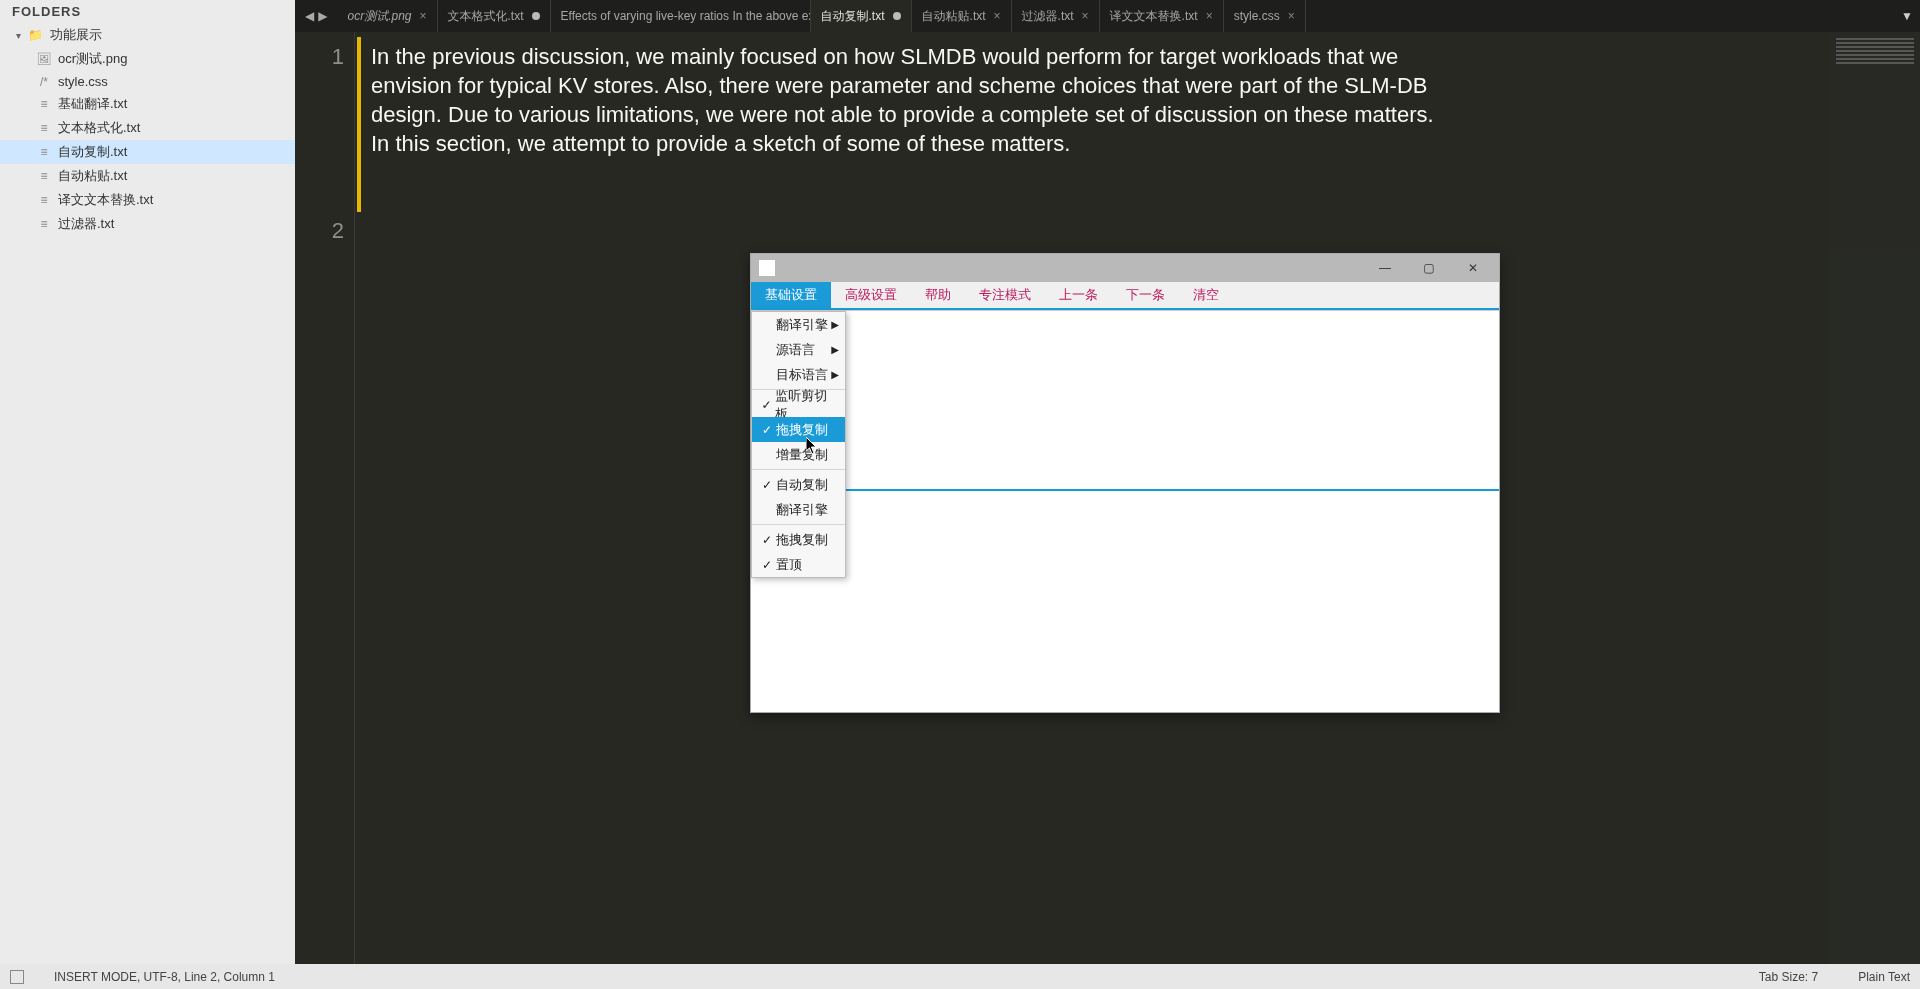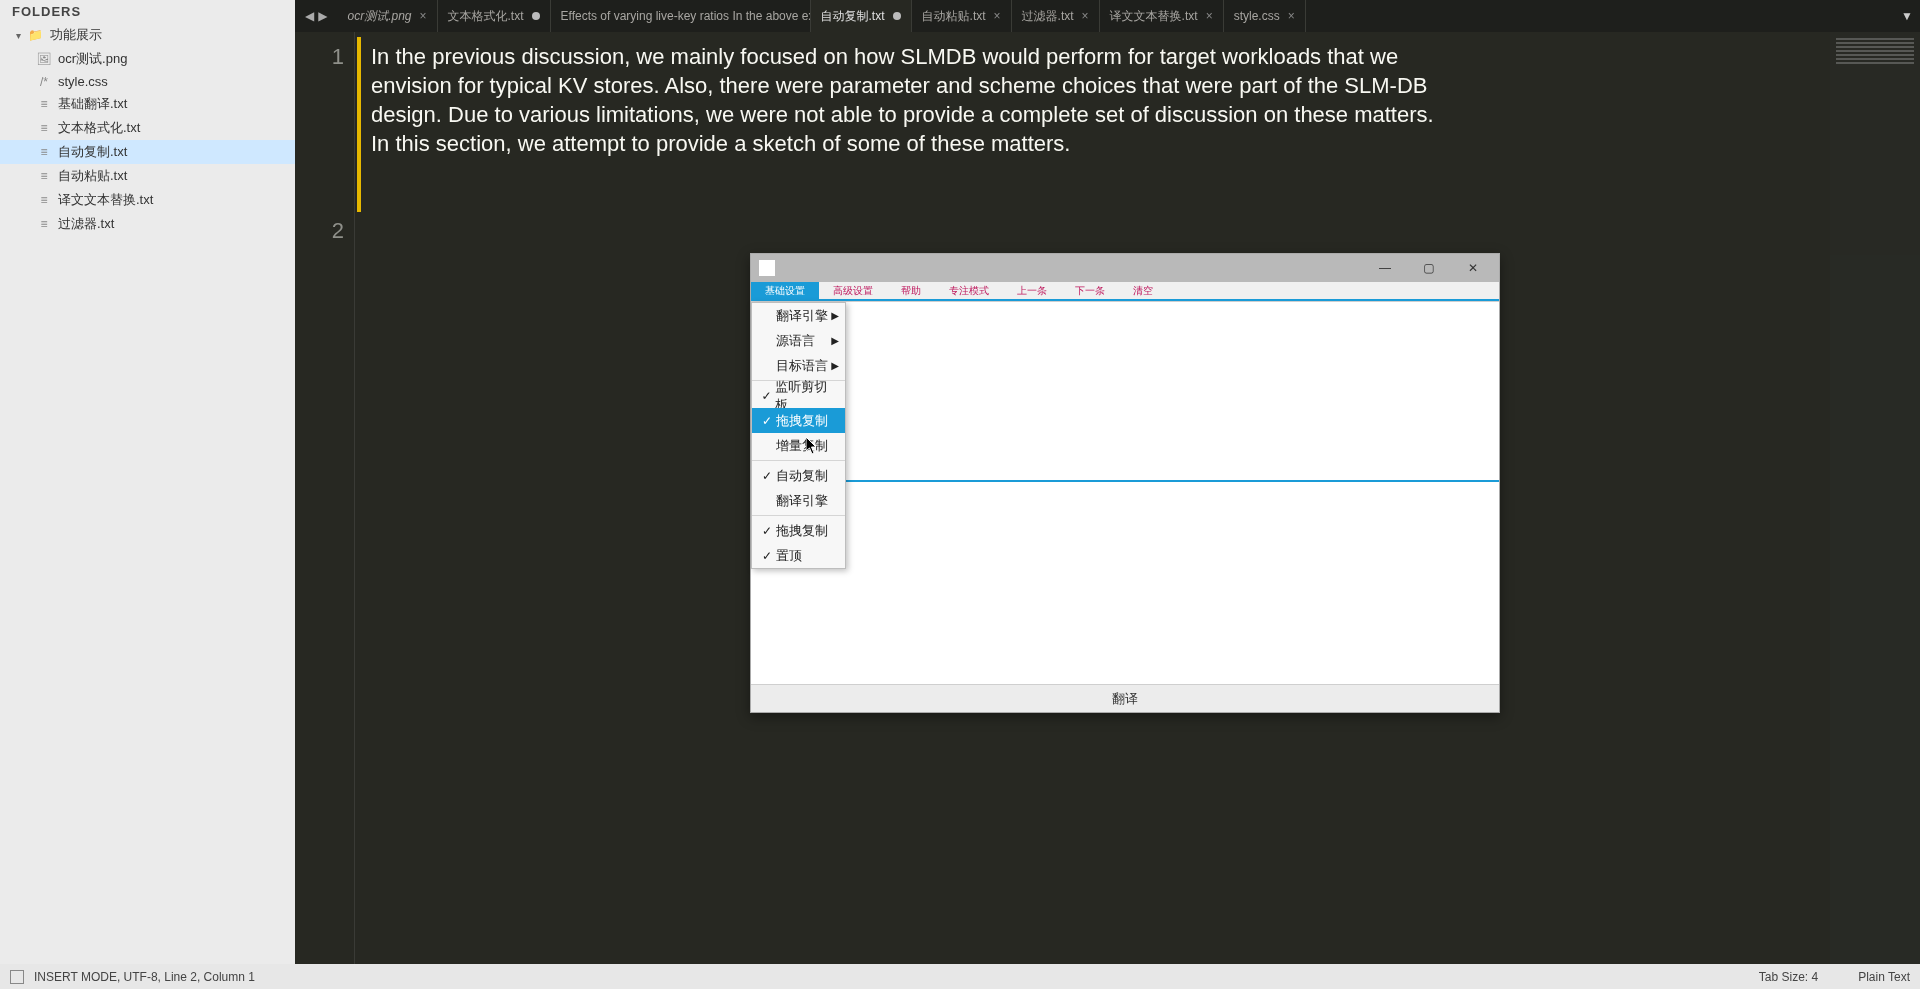--- a/index.html
+++ b/index.html
@@ -56,41 +56,41 @@
 .editor-text { padding: 10px 16px; line-height: 29px; white-space: pre-wrap; max-width: 1100px; }
 .minimap { position: absolute; right: 0; top: 0; width: 90px; height: 100%; background: #2a2b27; opacity: 0.5; }
 .minimap-lines { margin: 6px 6px; height: 28px; background: repeating-linear-gradient(to bottom, #888 0 2px, transparent 2px 4px); }
 
 
 .statusbar {
   position: absolute; left: 0; right: 0; bottom: 0; height: 25px;
   background: #e7e7e7; color: #444; font-size: 12px;
   display: flex; align-items: center; padding: 0 10px;
 }
-.status-left { flex: 1; display: flex; align-items: center; }
+.status-left { flex: 1; display: flex; align-items: center; gap: 20px; }
 .status-icon { width: 14px; height: 14px; border: 1px solid #888; margin-right: 10px; }
 .status-right { display: flex; gap: 40px; }
 
 
 .popup {
   position: absolute; left: 750px; top: 253px; width: 750px; height: 460px;
   background: #fff; border: 1px solid #aaa; box-shadow: 0 4px 12px rgba(0,0,0,0.4);
   display: flex; flex-direction: column;
 }
 .popup-titlebar {
   height: 28px; background: #b9b9b9; display: flex; align-items: center;
   padding: 0 4px;
 }
 .popup-appicon { width: 16px; height: 16px; background: #fff; margin: 0 4px; }
 .popup-title-spacer { flex: 1; }
 .popup-wbtn { width: 44px; height: 28px; display: flex; align-items: center; justify-content: center; color: #333; font-size: 12px; cursor: pointer; }
 
 .popup-menubar {
-  height: 19px; background: #f0f0f0; display: flex; align-items: stretch;
-  border-bottom: 2px solid #1a9bd7; font-size: 10px;
+  height: 28px; background: #f0f0f0; display: flex; align-items: stretch;
+  border-bottom: 2px solid #1a9bd7; font-size: 13px;
 }
 .popup-menu {
   padding: 0 14px; display: flex; align-items: center; color: #be185d; cursor: pointer;
 }
 .popup-menu.active { background: #1a9bd7; color: #fff; }
 
 .popup-body {
   flex: 1; background: #fff; border-top: 1px solid #cfcfcf; position: relative;
 }
 .popup-output-divider {
@@ -223,21 +223,21 @@
     <div class="minimap-lines"></div>
   </div>
 </div>
 
 <div class="statusbar">
   <div class="status-left">
     <div class="status-icon"></div>
     <span>INSERT MODE, UTF-8, Line 2, Column 1</span>
   </div>
   <div class="status-right">
-    <span>Tab Size: 4</span>
+    <span>Tab Size: 7</span>
     <span>Plain Text</span>
   </div>
 </div>
 
 <div class="popup">
   <div class="popup-titlebar">
     <div class="popup-appicon"></div>
     <div class="popup-title-spacer"></div>
     <div class="popup-wbtn">—</div>
     <div class="popup-wbtn">▢</div>
@@ -296,21 +296,20 @@
         <div class="dd-sep"></div>
         <div class="dd-item">
           <span class="dd-check">✓</span>
           <span>拖拽复制</span>
         </div>
         <div class="dd-item">
           <span class="dd-check">✓</span>
           <span>置顶</span>
         </div>
       </div>
-    <div class="popup-footer-btn">翻译</div>
   </div>
 </div>
 
 <div class="cursor-arrow">
   <svg width="12" height="18" viewBox="0 0 12 18">
       <path d="M0 0 L0 14 L3.5 11 L6 17 L8 16 L5.5 10 L10 10 Z" fill="#000" stroke="#fff" stroke-width="1"></path>
     </svg>
 </div>
 
 </body></html>

